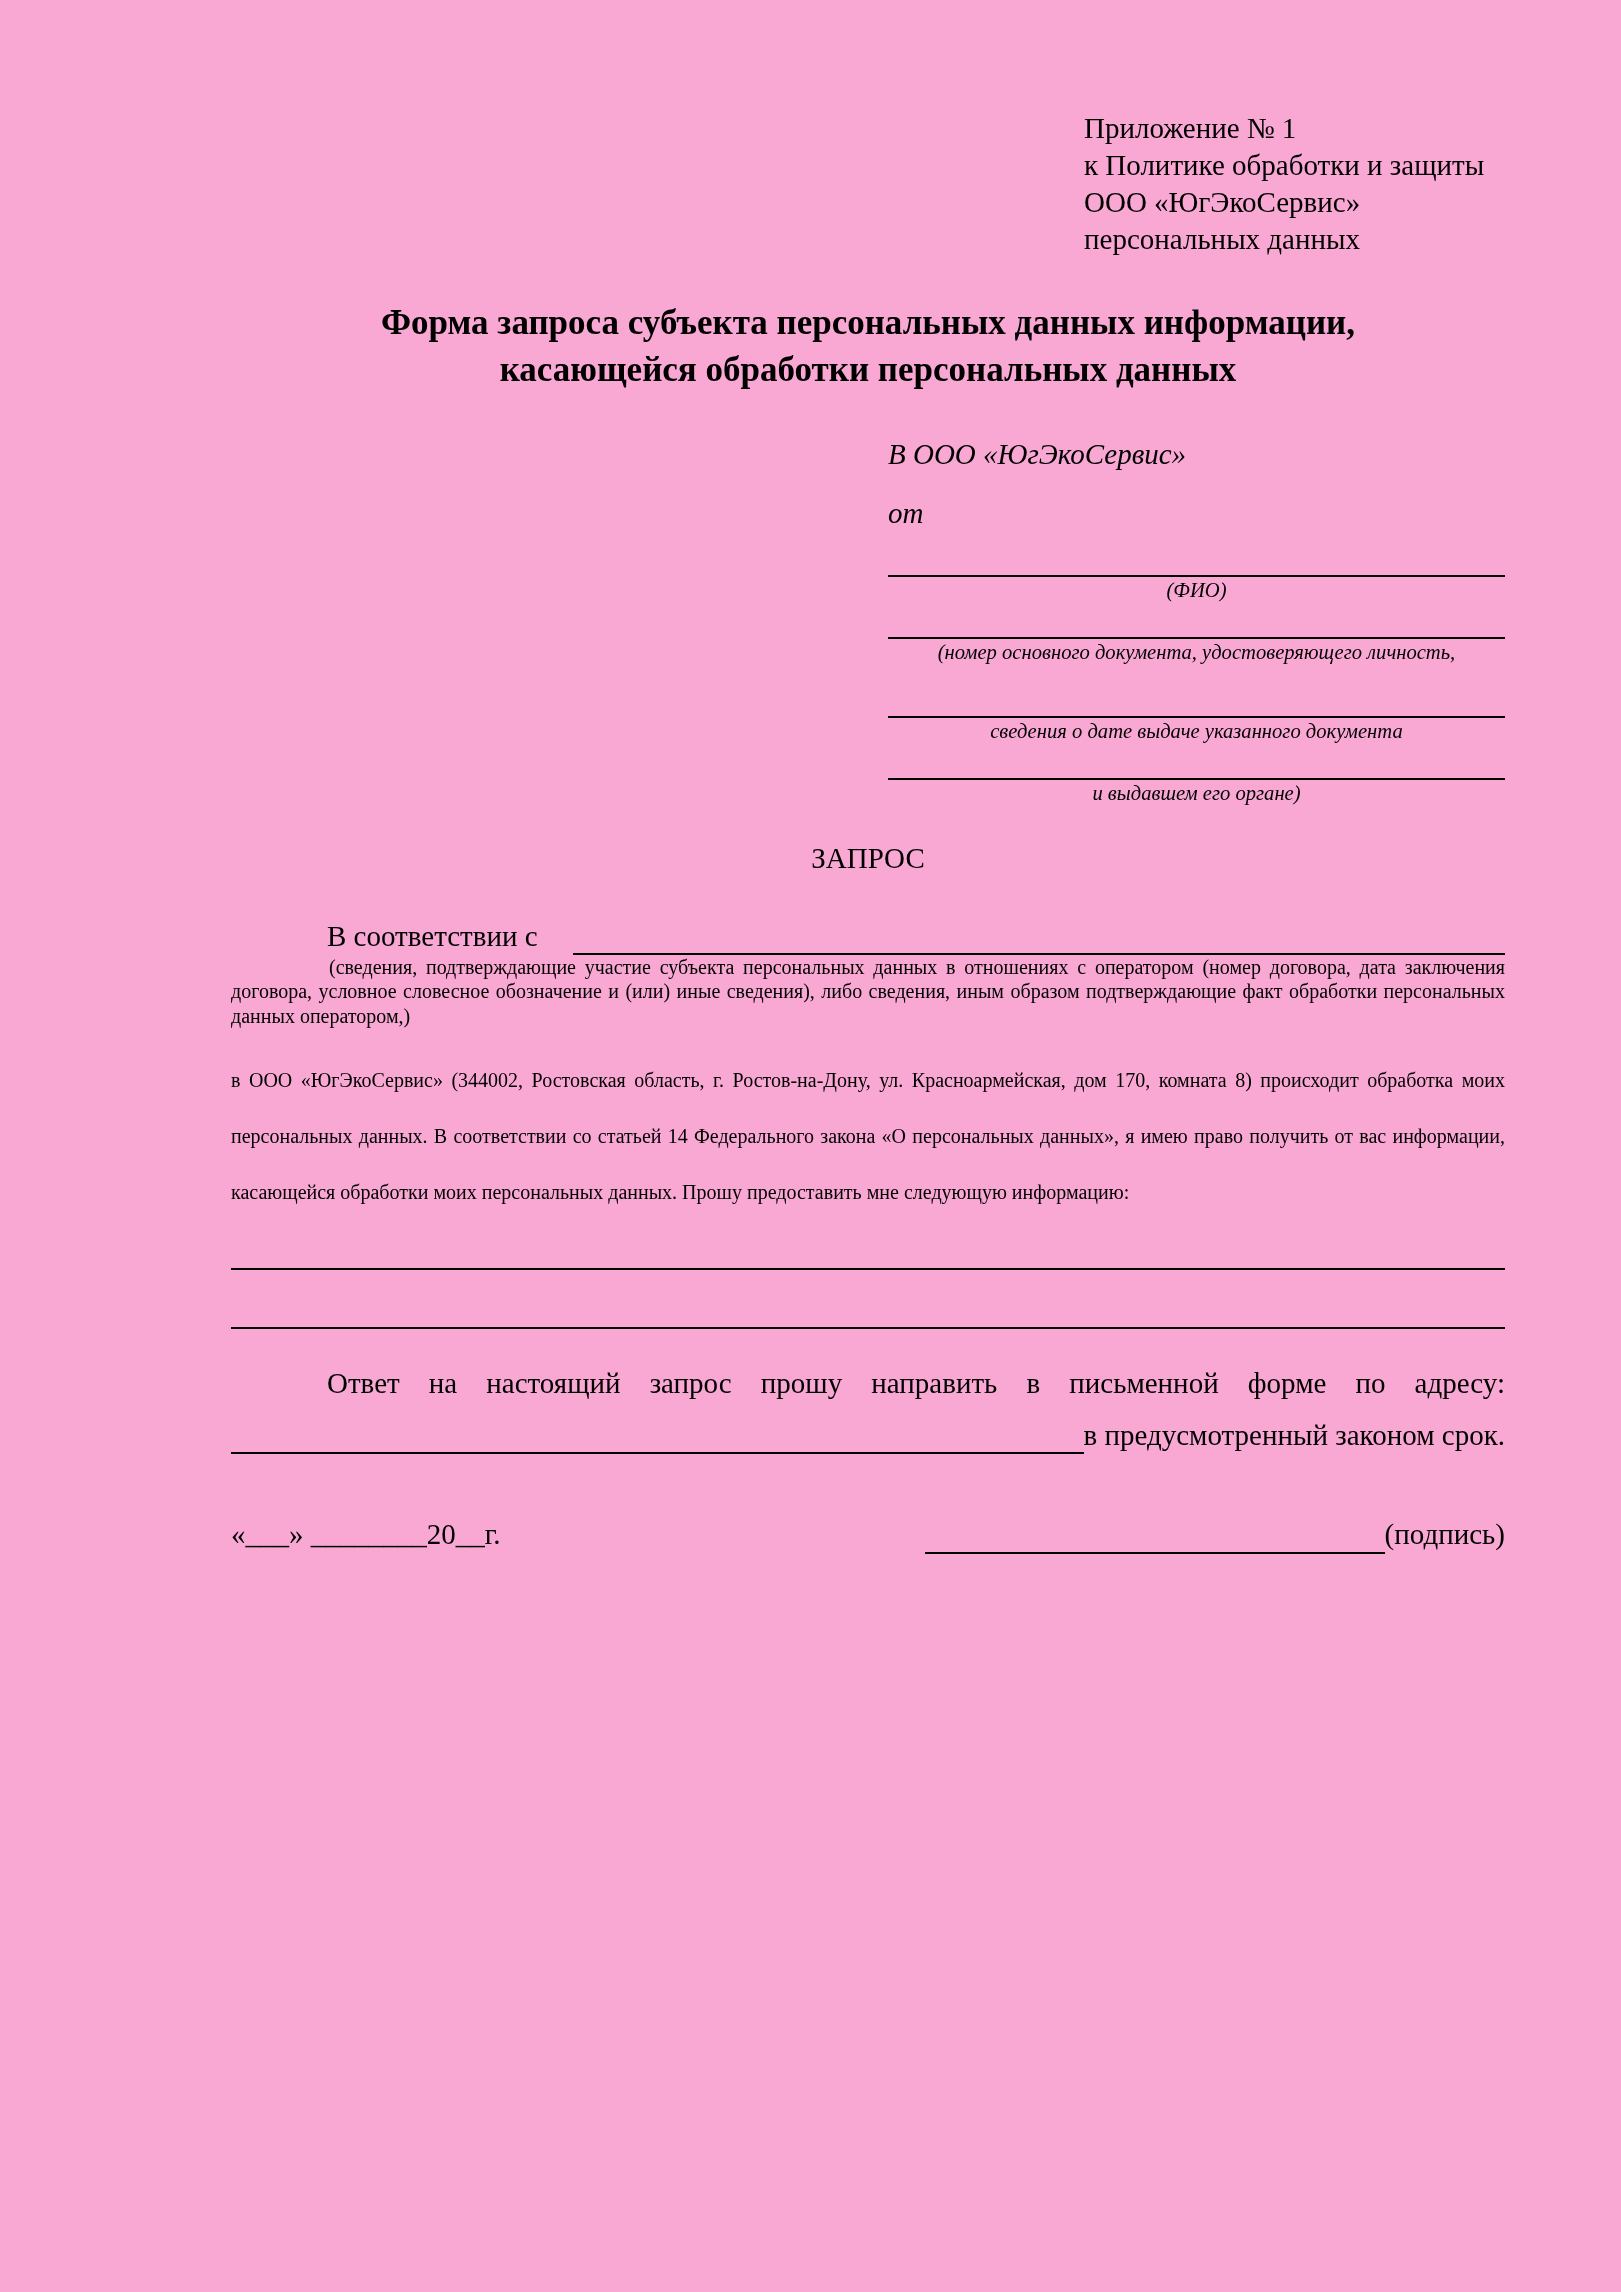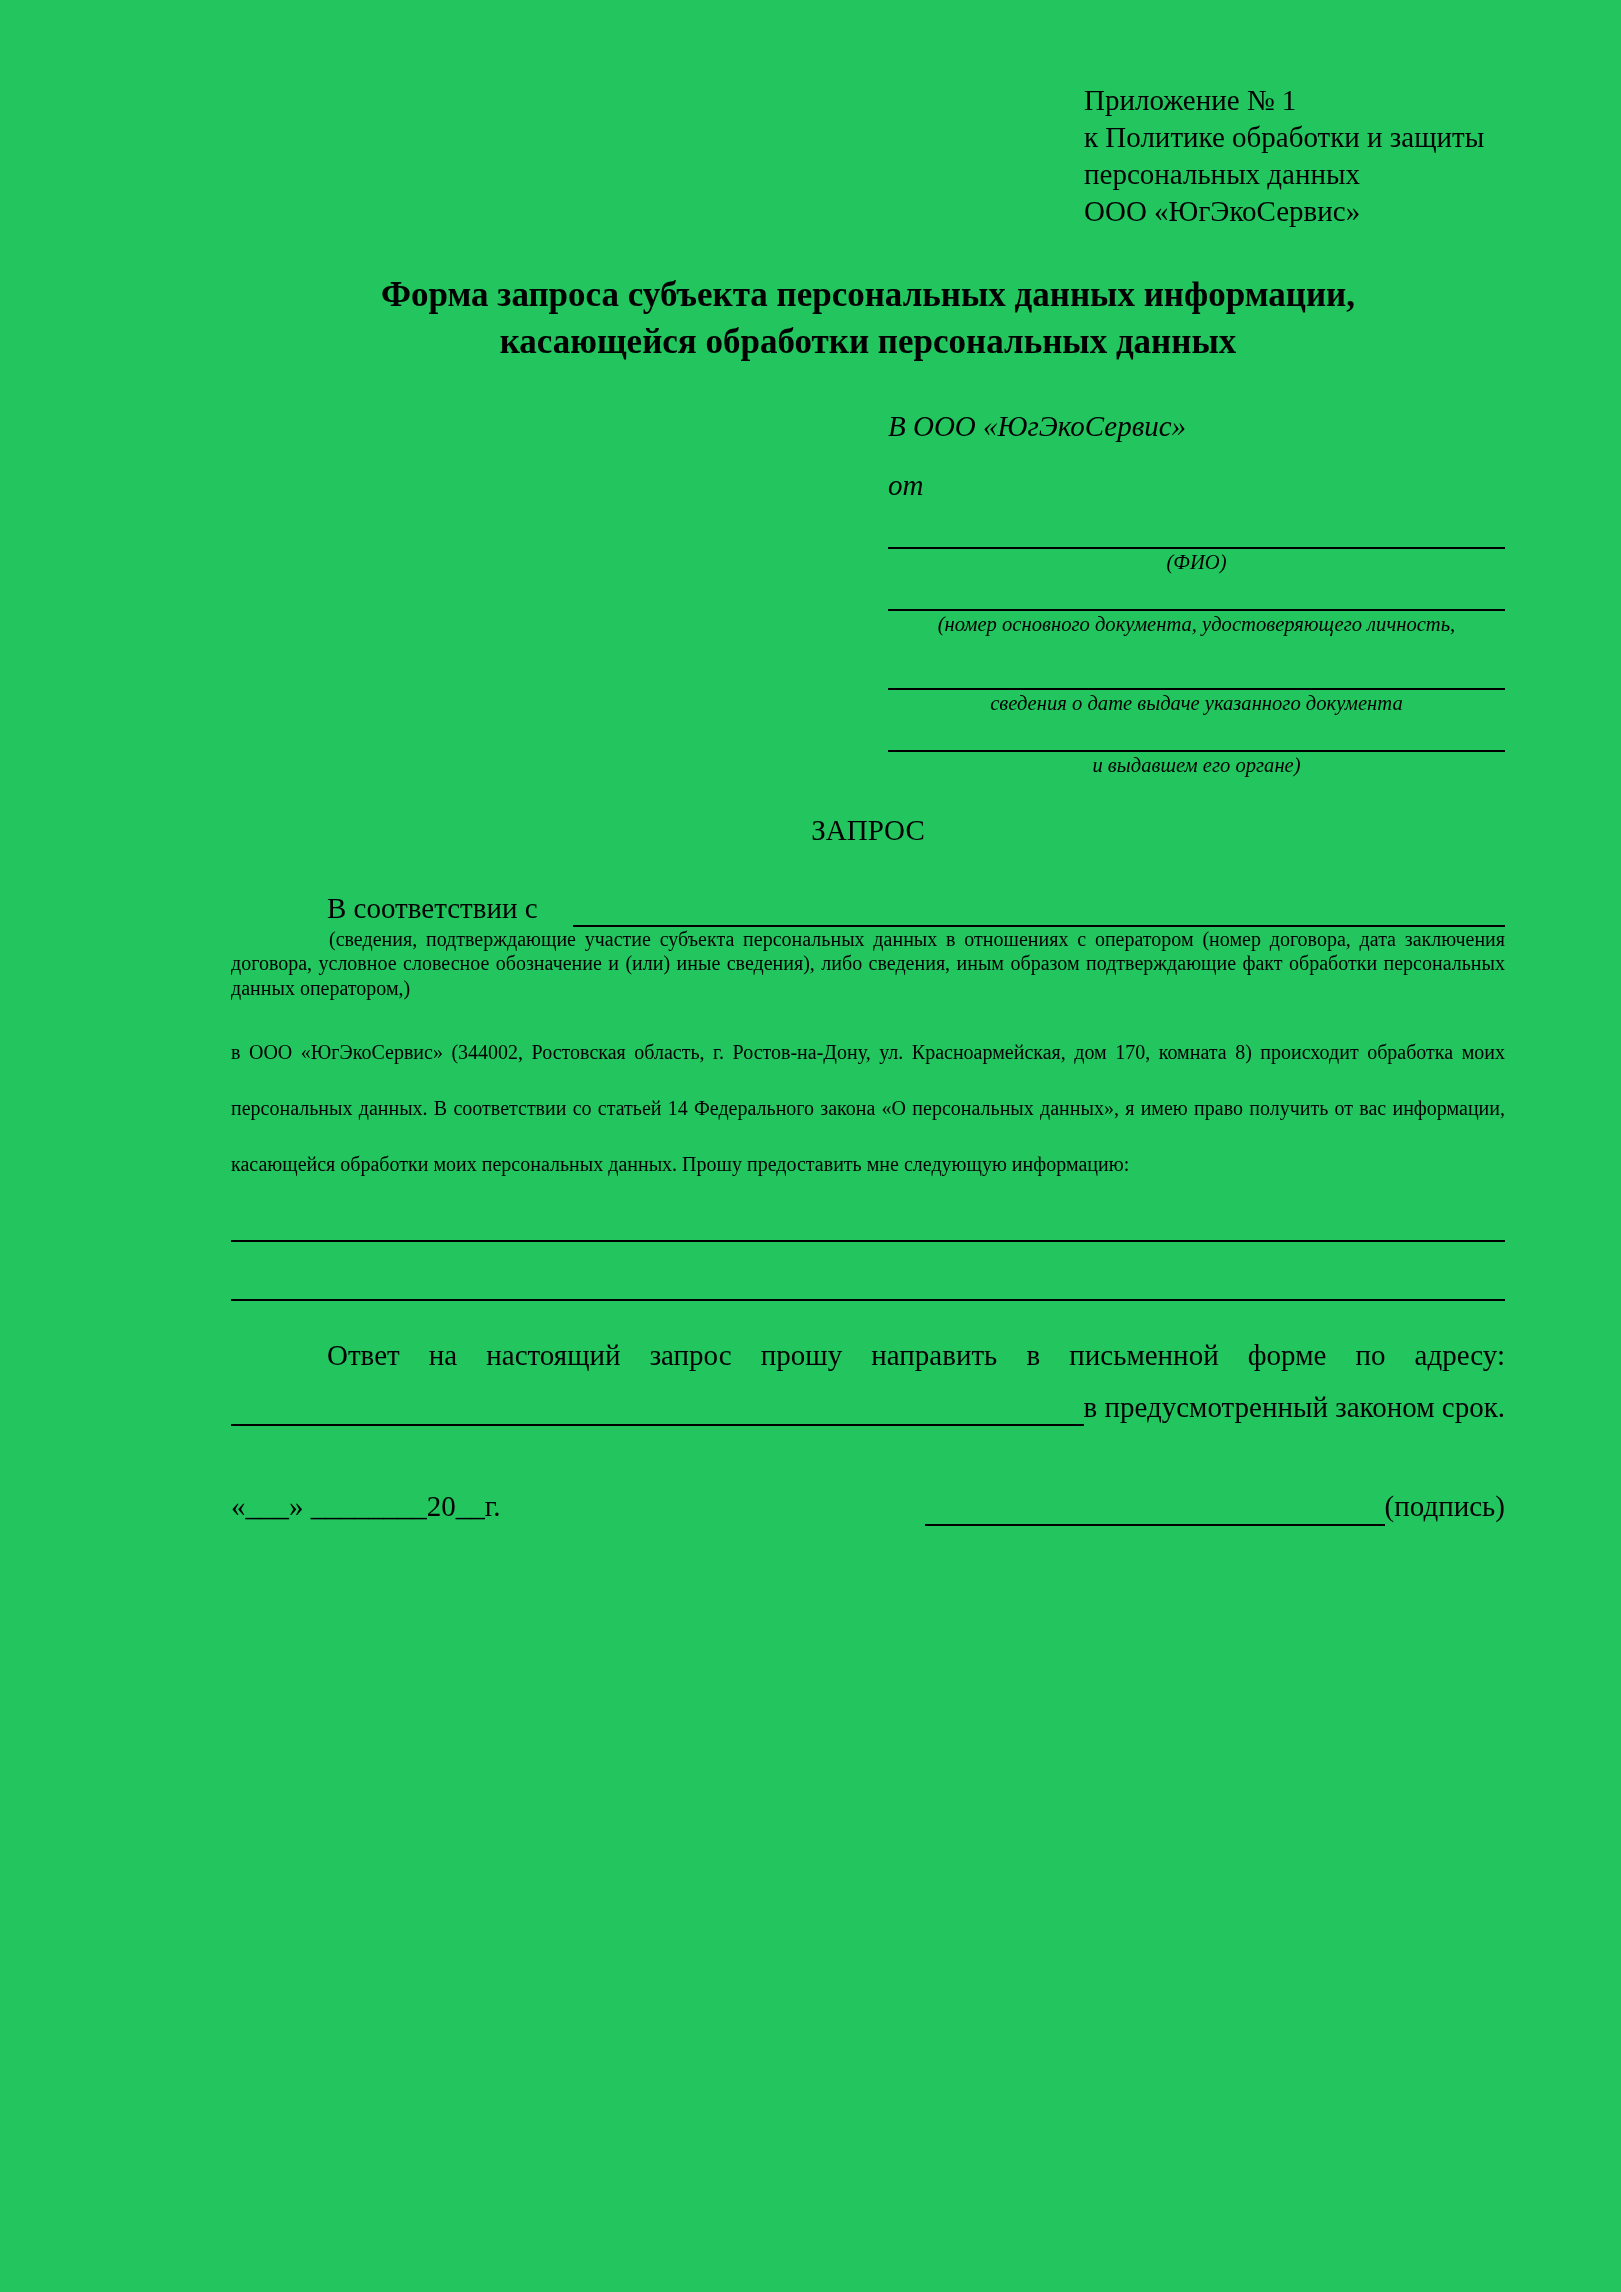--- a/index.html
+++ b/index.html
@@ -9,23 +9,23 @@
   }
   body {
     font-family: "Liberation Serif", "DejaVu Serif", serif;
     color: #000000;
   }
   .page {
     position: relative;
     width: 1621px;
     height: 2293px;
     margin: 0 auto;
-    background: #22c55e;
+    background: #f9a8d4;
     box-sizing: border-box;
-    padding: 82px 116px 0 231px; 
+    padding: 110px 116px 0 231px; 
     overflow: hidden;
   }
   .content { width: 1274px; }
 
   
   .annex-header {
     width: 421px;
     margin-left: auto;
     font-size: 29px;
     line-height: 37px;
@@ -136,22 +136,22 @@
 </style>
 </head>
 <body>
 
 <div class="page">
   <div class="content">
 
     <div class="annex-header">
       <div>Приложение № 1</div>
       <div>к Политике обработки и защиты</div>
+      <div>ООО «ЮгЭкоСервис»</div>
       <div>персональных данных</div>
-      <div>ООО «ЮгЭкоСервис»</div>
     </div>
 
     <div class="doc-title">
       <div>Форма запроса субъекта персональных данных информации,</div>
       <div>касающейся обработки персональных данных</div>
     </div>
 
     <div class="addr-block">
       <div class="addr-to">В ООО «ЮгЭкоСервис»</div>
       <div class="addr-from">от</div>

